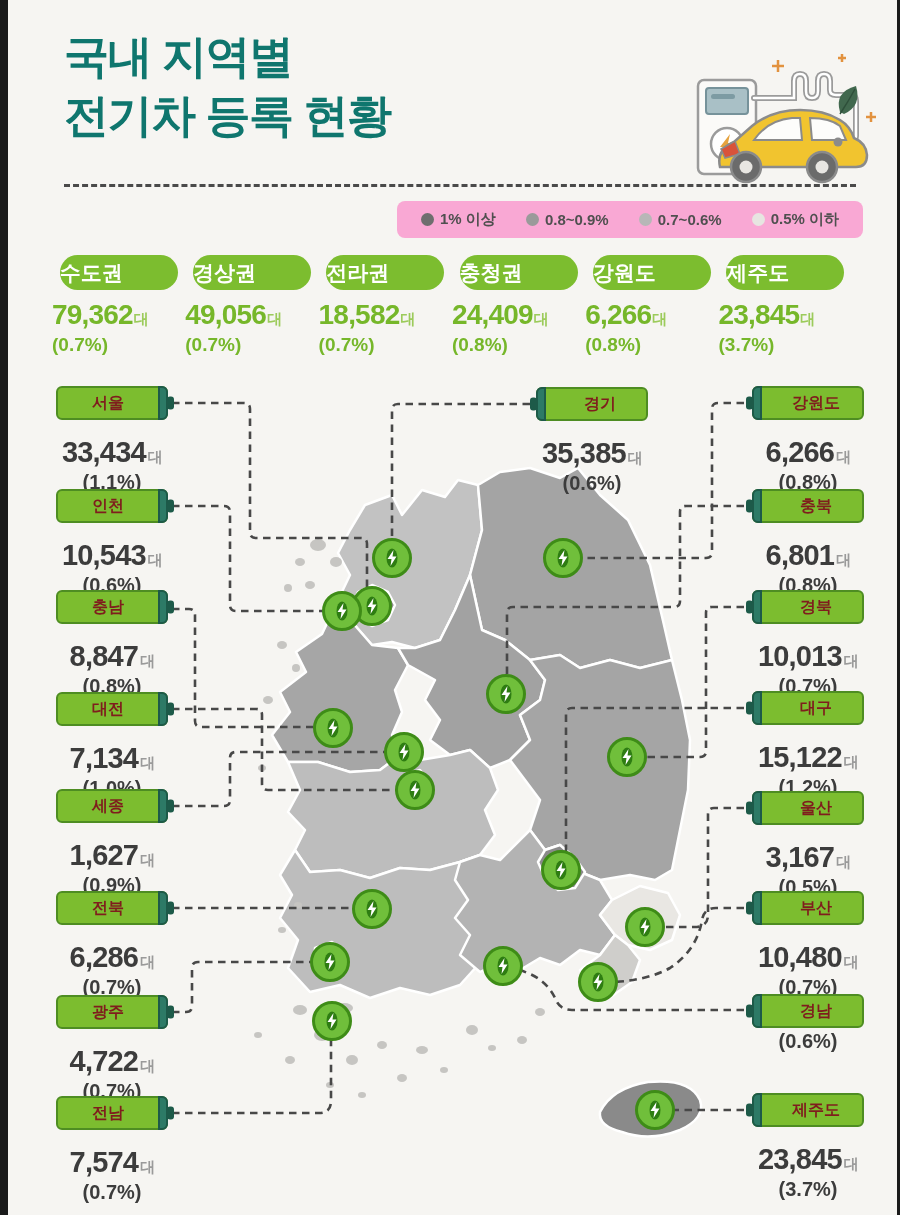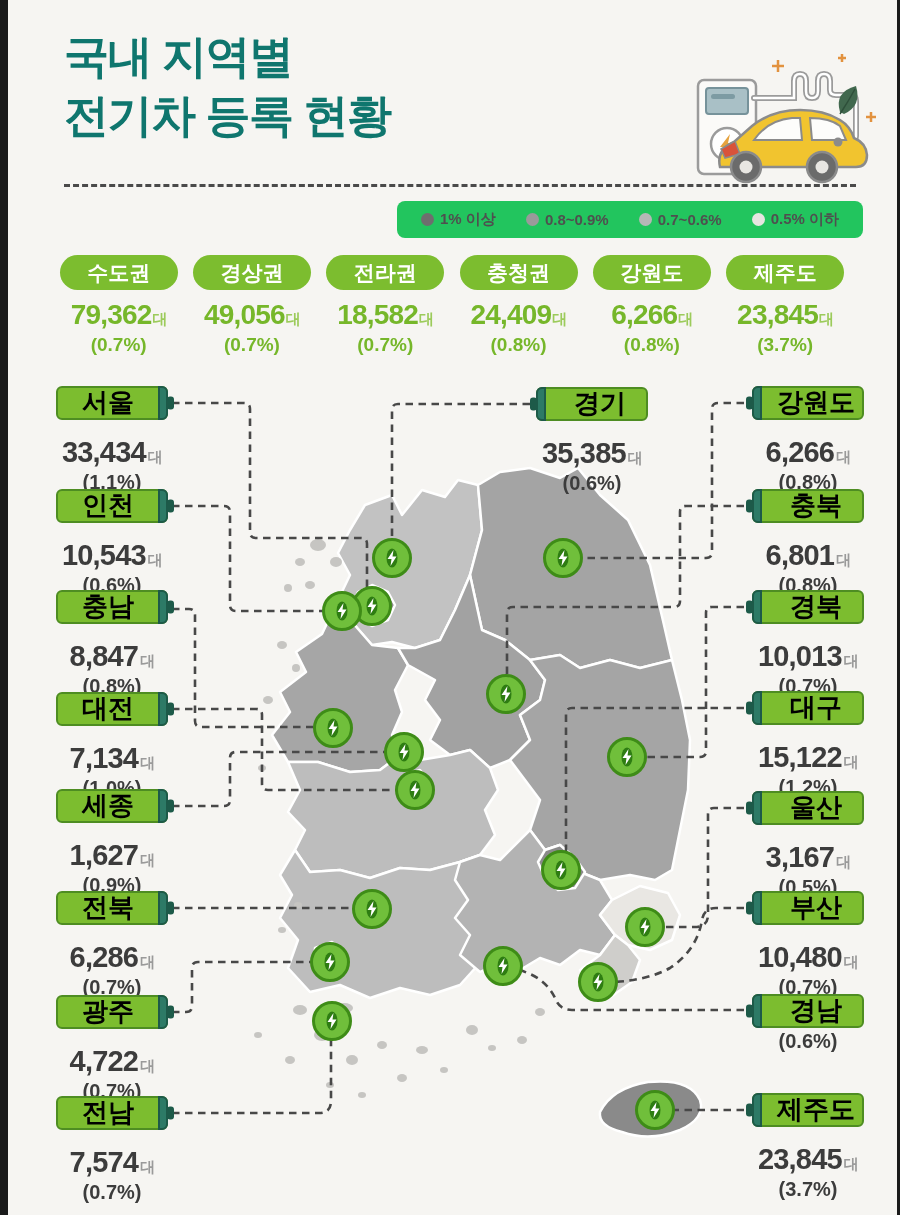--- a/index.html
+++ b/index.html
@@ -9,41 +9,41 @@
   .edge-r{position:absolute;right:0;top:0;width:3px;height:100%;background:#1a1a1a;}
 
   
   .title{position:absolute;left:64px;top:28px;font-size:45px;line-height:1.3;font-weight:800;
          color:#0f766e;letter-spacing:-1.5px;}
 
   
   .sep{position:absolute;left:64px;top:184px;width:792px;border-top:3.5px dashed #4a4a4a;}
 
   
-  .legend{position:absolute;left:397px;top:201px;width:466px;height:37px;background:#22c55e;
+  .legend{position:absolute;left:397px;top:201px;width:466px;height:37px;background:#f9a8d4;
           border-radius:8px;display:flex;align-items:center;justify-content:space-between;
           padding:0 24px;box-sizing:border-box;}
   .leg-item{display:flex;align-items:center;gap:6px;font-size:15px;color:#4f4f4f;font-weight:600;}
   .dot{width:13px;height:13px;border-radius:50%;display:inline-block;}
   .dot1{background:#6e6e6e}.dot2{background:#9a9a9a}.dot3{background:#b7b7b7}.dot4{background:#e7e5e1}
 
   
   .summary{position:absolute;left:52px;top:255px;width:800px;display:flex;}
-  .scard{width:133.3px;text-align:center;}
+  .scard{width:133.3px;text-align:left;}
   .pill{width:118px;height:35px;margin:0 auto;background:#7cbd2f;border-radius:18px;color:#fff;
         font-size:21px;font-weight:800;line-height:35px;}
   .snum{margin-top:9px;font-size:28px;font-weight:800;color:#76b72a;letter-spacing:-0.8px;}
   .snum .unit{font-size:15px;font-weight:700;color:#9ccb5b;margin-left:1px;}
   .spct{font-size:19px;font-weight:700;color:#76b72a;margin-top:3px;}
 
   
   .pblock{position:absolute;width:150px;text-align:center;}
   .battery{position:relative;width:112px;height:34px;margin:0 auto;background:#7cbd2f;
            border:2px solid #4e8d22;border-radius:6px;box-sizing:border-box;}
-  .bat-label{display:block;line-height:29px;color:#000000;font-weight:800;font-size:26px;}
+  .bat-label{display:block;line-height:29px;color:#7f1d1d;font-weight:800;font-size:16px;}
   .cap-right .bat-label{padding-right:8px;}
   .cap-left  .bat-label{padding-left:16px;}
   .bat-cap{position:absolute;top:-2px;width:10px;height:34px;background:#2d7a66;
            border:2px solid #1d5a49;box-sizing:border-box;}
   .cap-right .bat-cap{right:-2px;border-radius:0 6px 6px 0;}
   .cap-left  .bat-cap{left:-2px;border-radius:6px 0 0 6px;}
   .bat-nub{position:absolute;top:50%;transform:translateY(-50%);width:7px;height:13px;
            background:#1d5a49;border-radius:3px;}
   .cap-right .bat-nub{right:-8px;}
   .cap-left  .bat-nub{left:-8px;}

